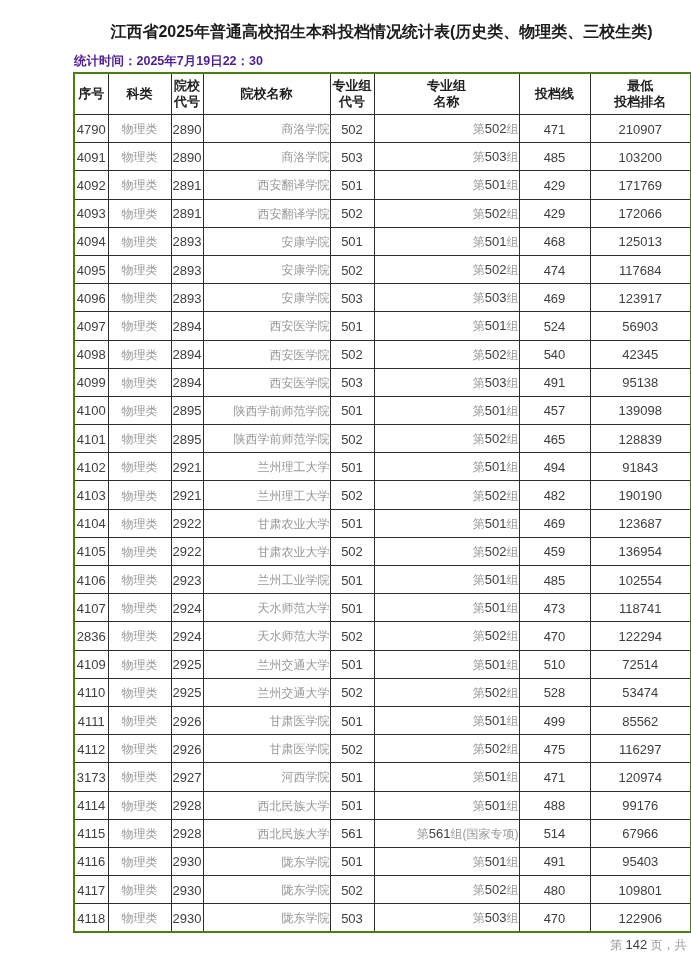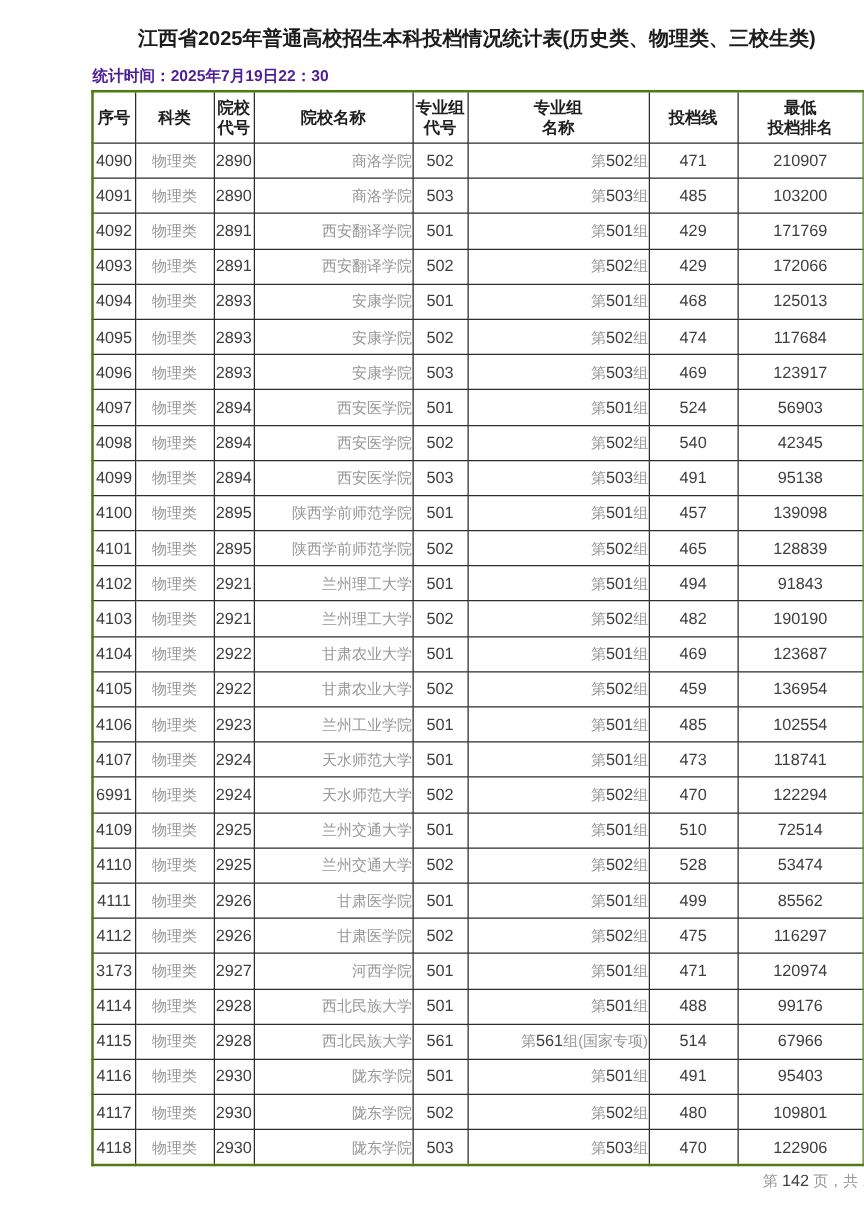--- a/index.html
+++ b/index.html
@@ -105,21 +105,21 @@
 代号</th>
           <th>专业组
 名称</th>
           <th>投档线</th>
           <th>最低
 投档排名</th>
         </tr>
     </thead>
     <tbody id="table-body">
         <tr>
-          <td class="c-seq"><span class="num">4090</span></td>
+          <td class="c-seq"><span class="num">4790</span></td>
           <td class="c-cat"><span class="cjk">物理类</span></td>
           <td class="c-code"><span class="num">2890</span></td>
           <td class="c-school"><span class="cjk">商洛学院</span></td>
           <td class="c-gcode"><span class="num">502</span></td>
           <td class="c-gname"><span class="cjk">第</span><span class="num">502</span><span class="cjk">组</span></td>
           <td class="c-line"><span class="num">471</span></td>
           <td class="c-rank"><span class="num">210907</span></td>
         </tr>
         <tr>
           <td class="c-seq"><span class="num">4091</span></td>
@@ -285,21 +285,21 @@
           <td class="c-seq"><span class="num">4107</span></td>
           <td class="c-cat"><span class="cjk">物理类</span></td>
           <td class="c-code"><span class="num">2924</span></td>
           <td class="c-school"><span class="cjk">天水师范大学</span></td>
           <td class="c-gcode"><span class="num">501</span></td>
           <td class="c-gname"><span class="cjk">第</span><span class="num">501</span><span class="cjk">组</span></td>
           <td class="c-line"><span class="num">473</span></td>
           <td class="c-rank"><span class="num">118741</span></td>
         </tr>
         <tr>
-          <td class="c-seq"><span class="num">6991</span></td>
+          <td class="c-seq"><span class="num">2836</span></td>
           <td class="c-cat"><span class="cjk">物理类</span></td>
           <td class="c-code"><span class="num">2924</span></td>
           <td class="c-school"><span class="cjk">天水师范大学</span></td>
           <td class="c-gcode"><span class="num">502</span></td>
           <td class="c-gname"><span class="cjk">第</span><span class="num">502</span><span class="cjk">组</span></td>
           <td class="c-line"><span class="num">470</span></td>
           <td class="c-rank"><span class="num">122294</span></td>
         </tr>
         <tr>
           <td class="c-seq"><span class="num">4109</span></td>

